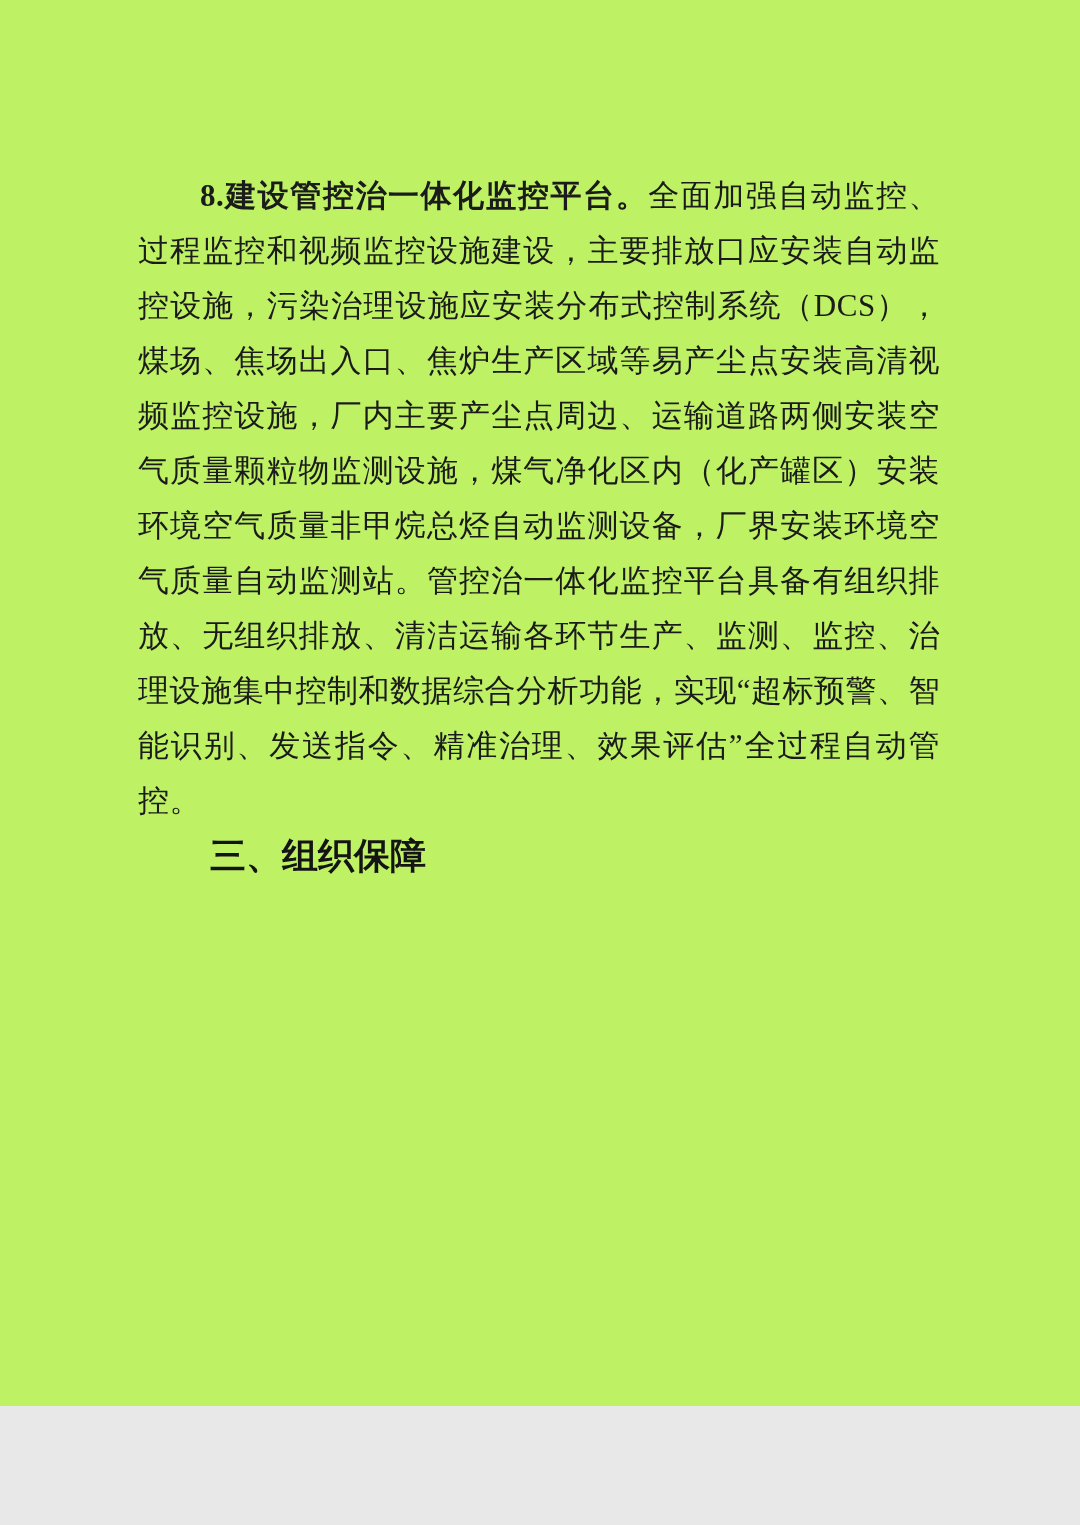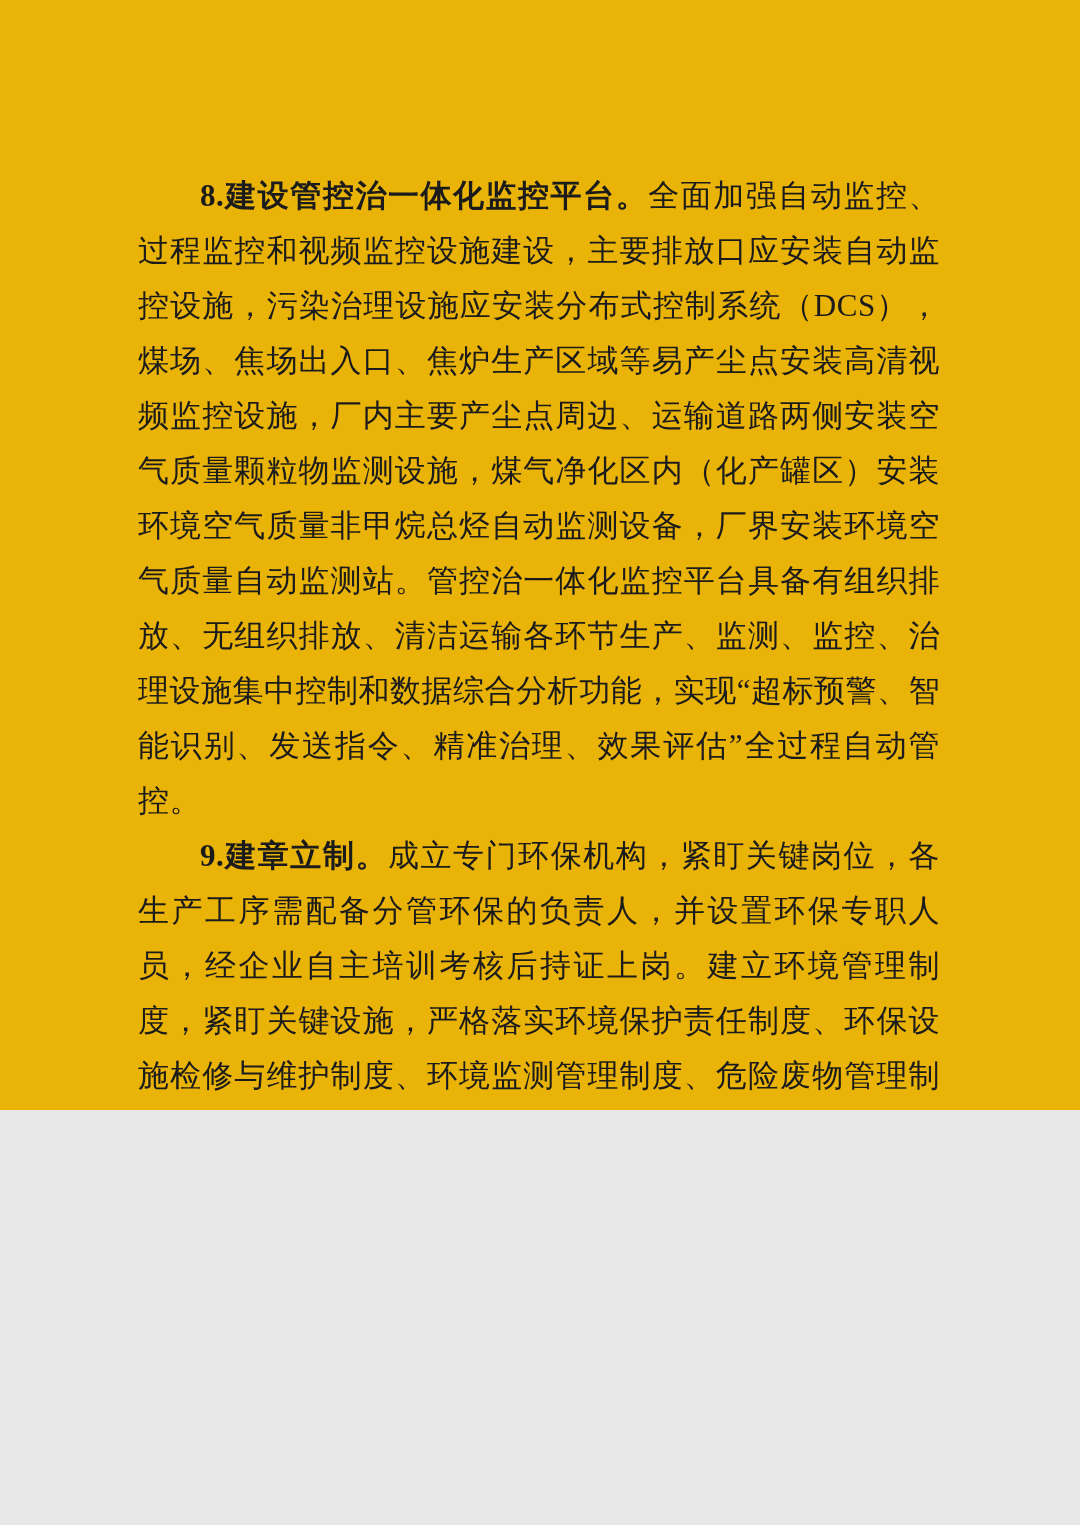--- a/index.html
+++ b/index.html
@@ -4,22 +4,22 @@
 <style>
   * { margin: 0; padding: 0; box-sizing: border-box; }
   html, body {
     width: 1080px;
     background: #e8e8e8;
     font-family: "Liberation Serif", "DejaVu Serif", serif;
   }
   .page {
     position: relative;
     width: 1080px;
-    height: 1110px;
-    background: #eab308;
+    height: 1406px;
+    background: #bef264;
     overflow: hidden;
     color: #1b1b1b;
   }
   .content {
     position: absolute;
     left: 138px;
     right: 140px;
     top: 168px;
   }
   .para {
@@ -62,21 +62,20 @@
   }
 </style>
 </head>
 <body>
 
 <div class="page">
   <div class="content">
 
     <p class="para"><span class="lead">8.建设管控治一体化监控平台。</span><span>全面加强自动监控、过程监控和视频监控设施建设，主要排放口应安装自动监控设施，污染治理设施应安装分布式控制系统（DCS），煤场、焦场出入口、焦炉生产区域等易产尘点安装高清视频监控设施，厂内主要产尘点周边、运输道路两侧安装空气质量颗粒物监测设施，煤气净化区内（化产罐区）安装环境空气质量非甲烷总烃自动监测设备，厂界安装环境空气质量自动监测站。管控治一体化监控平台具备有组织排放、无组织排放、清洁运输各环节生产、监测、监控、治理设施集中控制和数据综合分析功能，实现“超标预警、智能识别、发送指令、精准治理、效果评估”全过程自动管控。</span></p>
 
-    <p class="para"><span class="lead">9.建章立制。</span><span>成立专门环保机构，紧盯关键岗位，各生产工序需配备分管环保的负责人，并设置环保专职人员，经企业自主培训考核后持证上岗。建立环境管理制度，紧盯关键设施，严格落实环境保护责任制度、环保设施检修与维护制度、环境监测管理制度、危险废物管理制度、环境保护培训教育管理制度、环保监督与考核管理细则、环境保护应急预案等规章制度。规范档案台账管理，做到环保档案保存完整，台账记录真实规范。</span></p>
 
     <p class="section-heading">三、组织保障</p>
 
 
   </div>
 
   <div class="footer">
     <span class="dash">—</span>
     <span class="page-num">7</span>
     <span class="dash">—</span>

